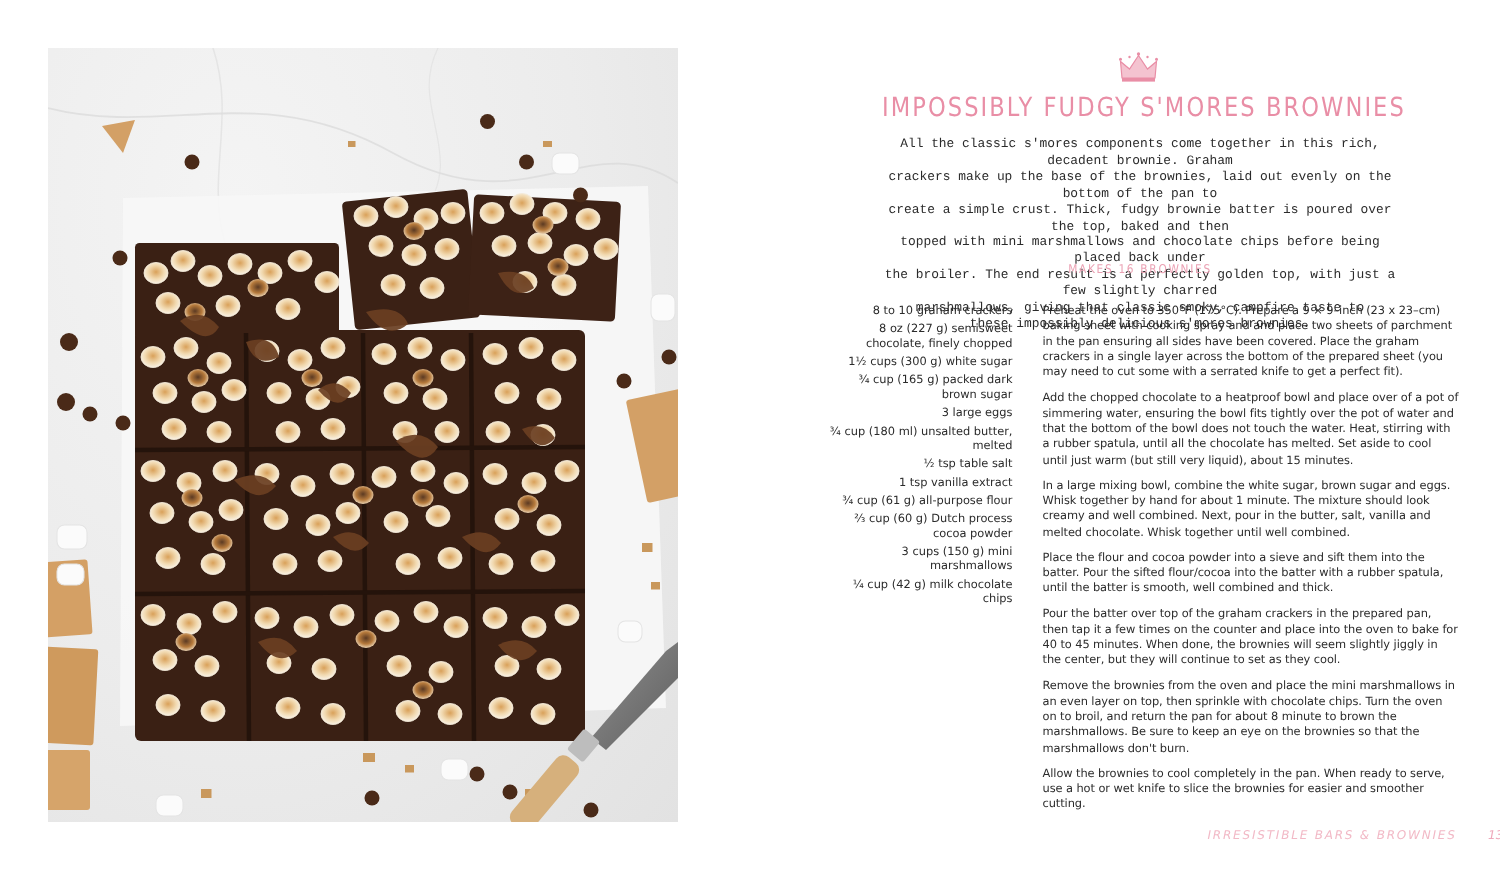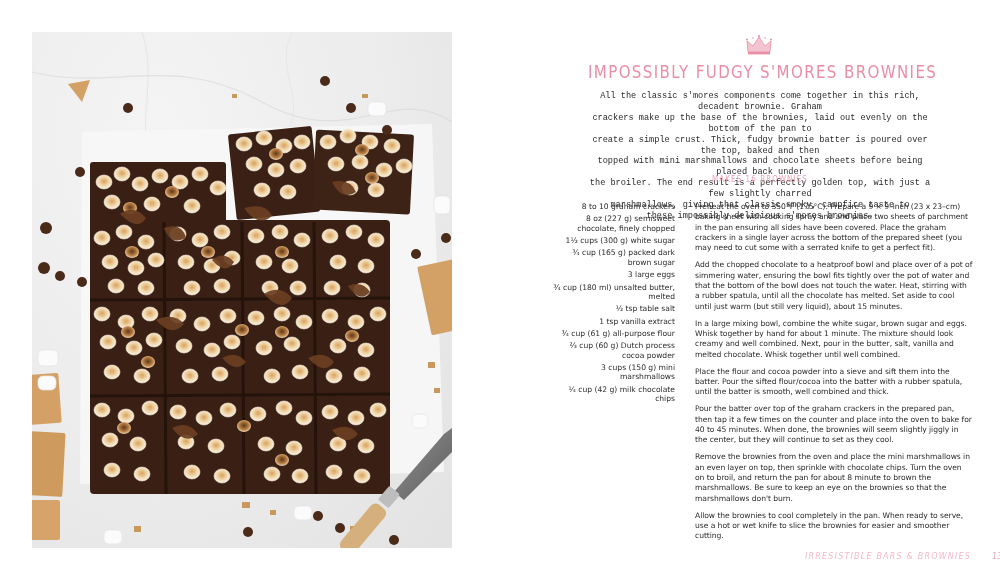--- a/index.html
+++ b/index.html
@@ -316,21 +316,21 @@
     <circle cx="21" cy="4" r="0.8" fill="#e98ea6"></circle>
   </svg>
 </div>
 
 <h1 class="title">IMPOSSIBLY FUDGY S'MORES BROWNIES</h1>
 
 <div class="intro">
   <div>All the classic s'mores components come together in this rich, decadent brownie. Graham</div>
   <div>crackers make up the base of the brownies, laid out evenly on the bottom of the pan to</div>
   <div>create a simple crust. Thick, fudgy brownie batter is poured over the top, baked and then</div>
-  <div>topped with mini marshmallows and chocolate sheets before being placed back under</div>
+  <div>topped with mini marshmallows and chocolate chips before being placed back under</div>
   <div>the broiler. The end result is a perfectly golden top, with just a few slightly charred</div>
   <div>marshmallows, giving that classic smoky, campfire taste to</div>
   <div>these impossibly delicious s'mores brownies.</div>
 </div>
 
 <div class="yield">MAKES 16 BROWNIES</div>
 
 <ul class="ingredients">
   <li>8 to 10 graham crackers</li>
   <li>8 oz (227 g) semisweet chocolate, finely chopped</li>

